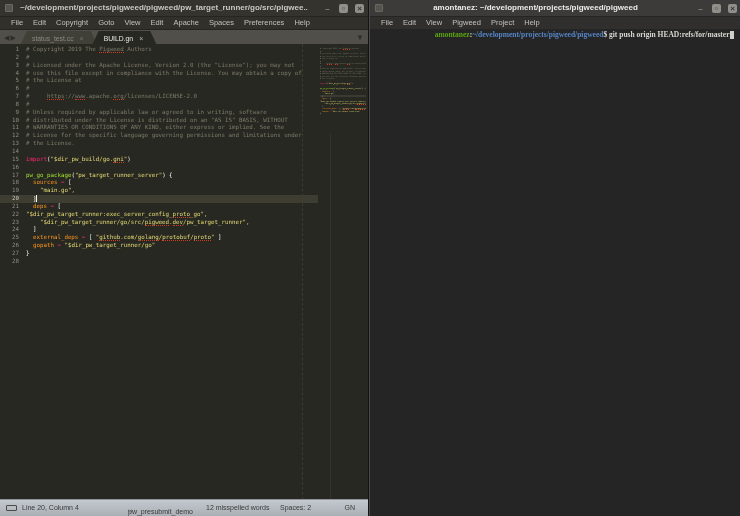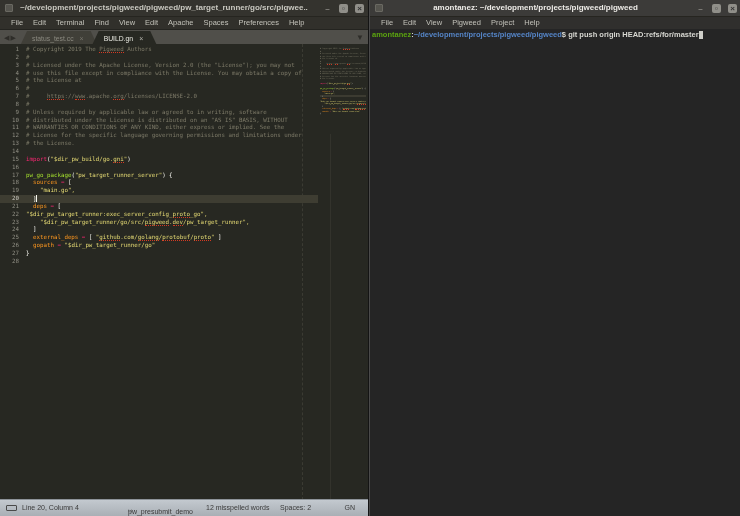--- a/index.html
+++ b/index.html
@@ -54,44 +54,44 @@
   #statusbar span{position:absolute;top:4px;white-space:nowrap;}
   #sb-icon{position:absolute;left:6px;top:5px;width:11px;height:6px;border:1px solid #4a4a4a;
     border-radius:1px;box-sizing:border-box;}
   .branch-glyph{font-size:7px;margin-right:2px;}
   
   #term-win{left:369px;width:371px;background:#252525;border-left:1px solid #4a4a4a;}
   #term-win .titlebar{background:#3c3b39;color:#eceae6;}
   #term-win .ttext{text-align:center;left:16px;right:56px;}
   #term-win .menubar{background:#302f2d;border-bottom:1px solid #242424;}
   #term-body{position:absolute;left:0;top:29px;width:371px;height:487px;background:#252525;}
-  #prompt{margin:0;padding:1px 0 0 2px;width:362px;font-family:Liberation Sans, sans-serif;
+  #prompt{margin:0;padding:1px 0 0 2px;width:362px;font-family:Liberation Serif, serif;
     font-size:7.5px;line-height:9.5px;font-weight:bold;color:#d7d7d1;
-    white-space:pre-wrap;word-break:break-all;}
+    white-space:pre-wrap;word-break:break-all;text-align:right;}
   .t-user{color:#5ba40f;} .t-path{color:#5585c7;}
   .tcursor{display:inline-block;width:4.5px;height:8px;background:#cfcfc9;vertical-align:-1.5px;}
 </style>
 </head>
 <body>
 
 <div class="win" id="editor-win">
   <div class="titlebar">
     <div class="wicon"></div>
     <div class="ttext">~/development/projects/pigweed/pigweed/pw_target_runner/go/src/pigwee...</div>
     <div class="winbtns">
       <div class="wbtn flat">–</div>
       <div class="wbtn">▫</div>
       <div class="wbtn">×</div>
     </div>
   </div>
   <div class="menubar" id="editor-menubar">
       <span class="menuitem">File</span>
       <span class="menuitem">Edit</span>
-      <span class="menuitem">Terminal</span>
-      <span class="menuitem">Find</span>
+      <span class="menuitem">Copyright</span>
+      <span class="menuitem">Goto</span>
       <span class="menuitem">View</span>
       <span class="menuitem">Edit</span>
       <span class="menuitem">Apache</span>
       <span class="menuitem">Spaces</span>
       <span class="menuitem">Preferences</span>
       <span class="menuitem">Help</span>
     </div>
   <div id="tabbar">
     <div class="tab-arrows">
       <span>◀</span>

